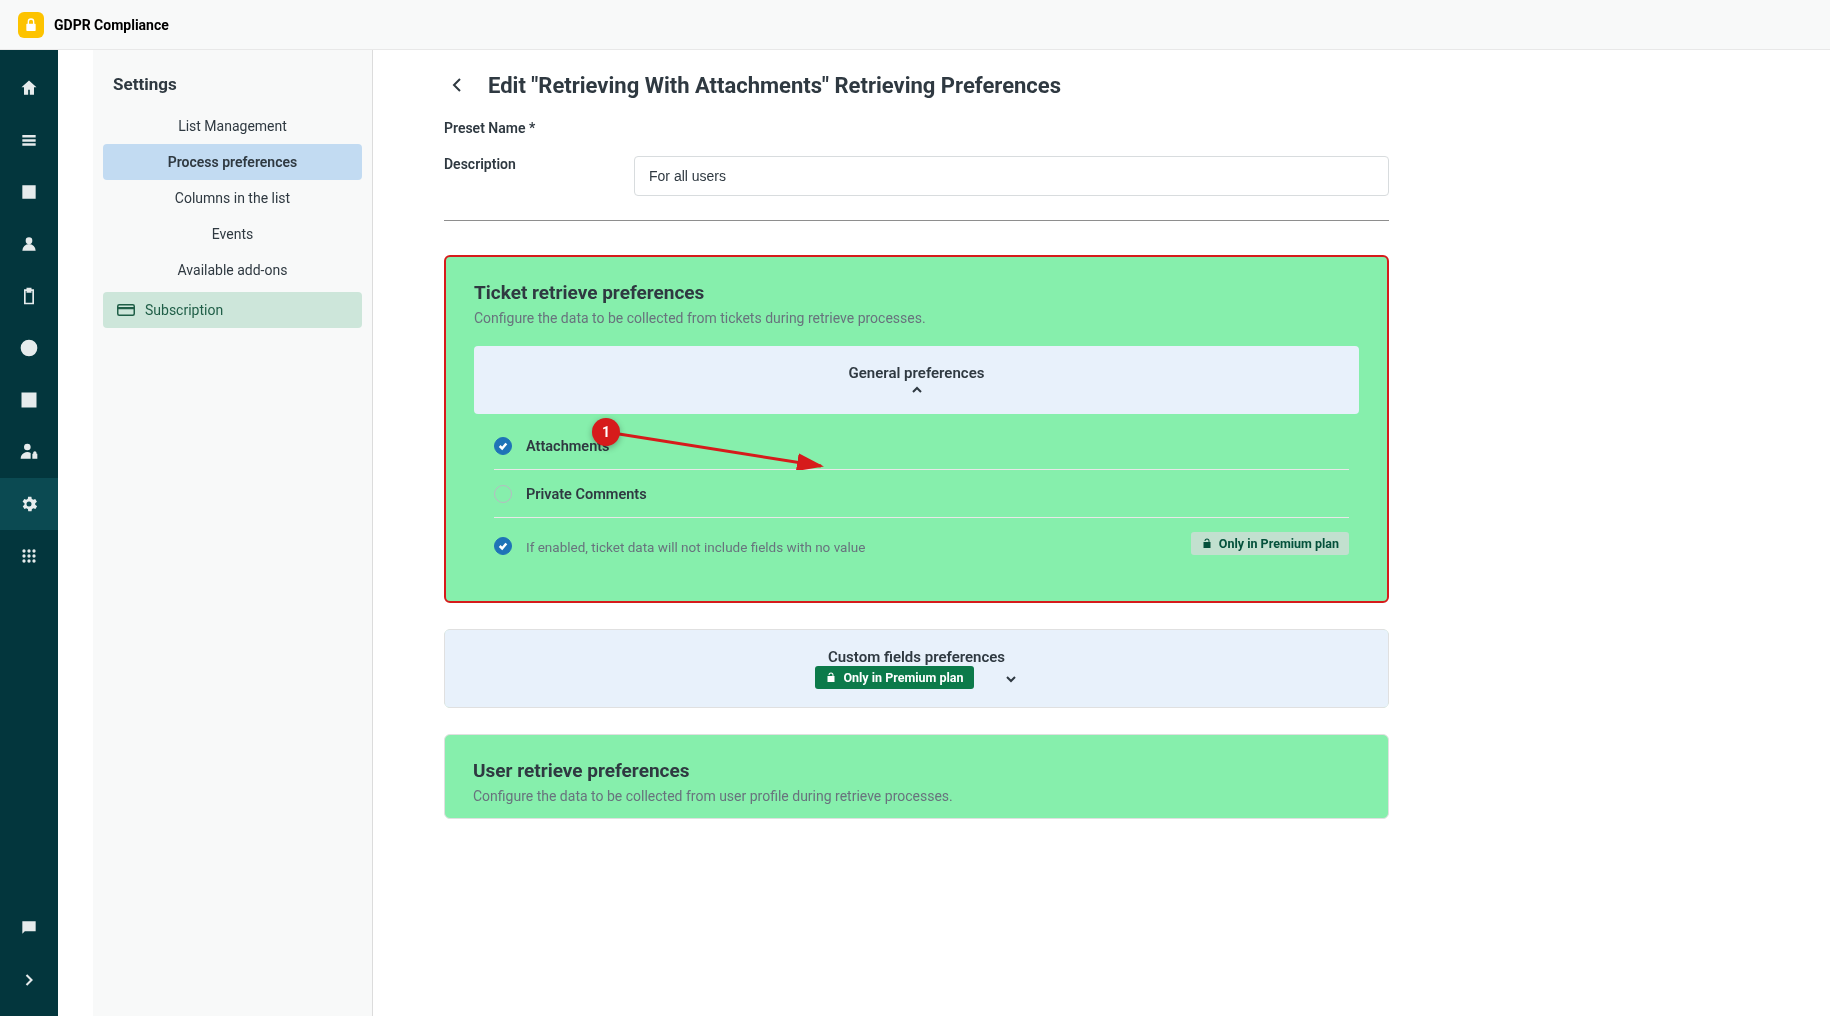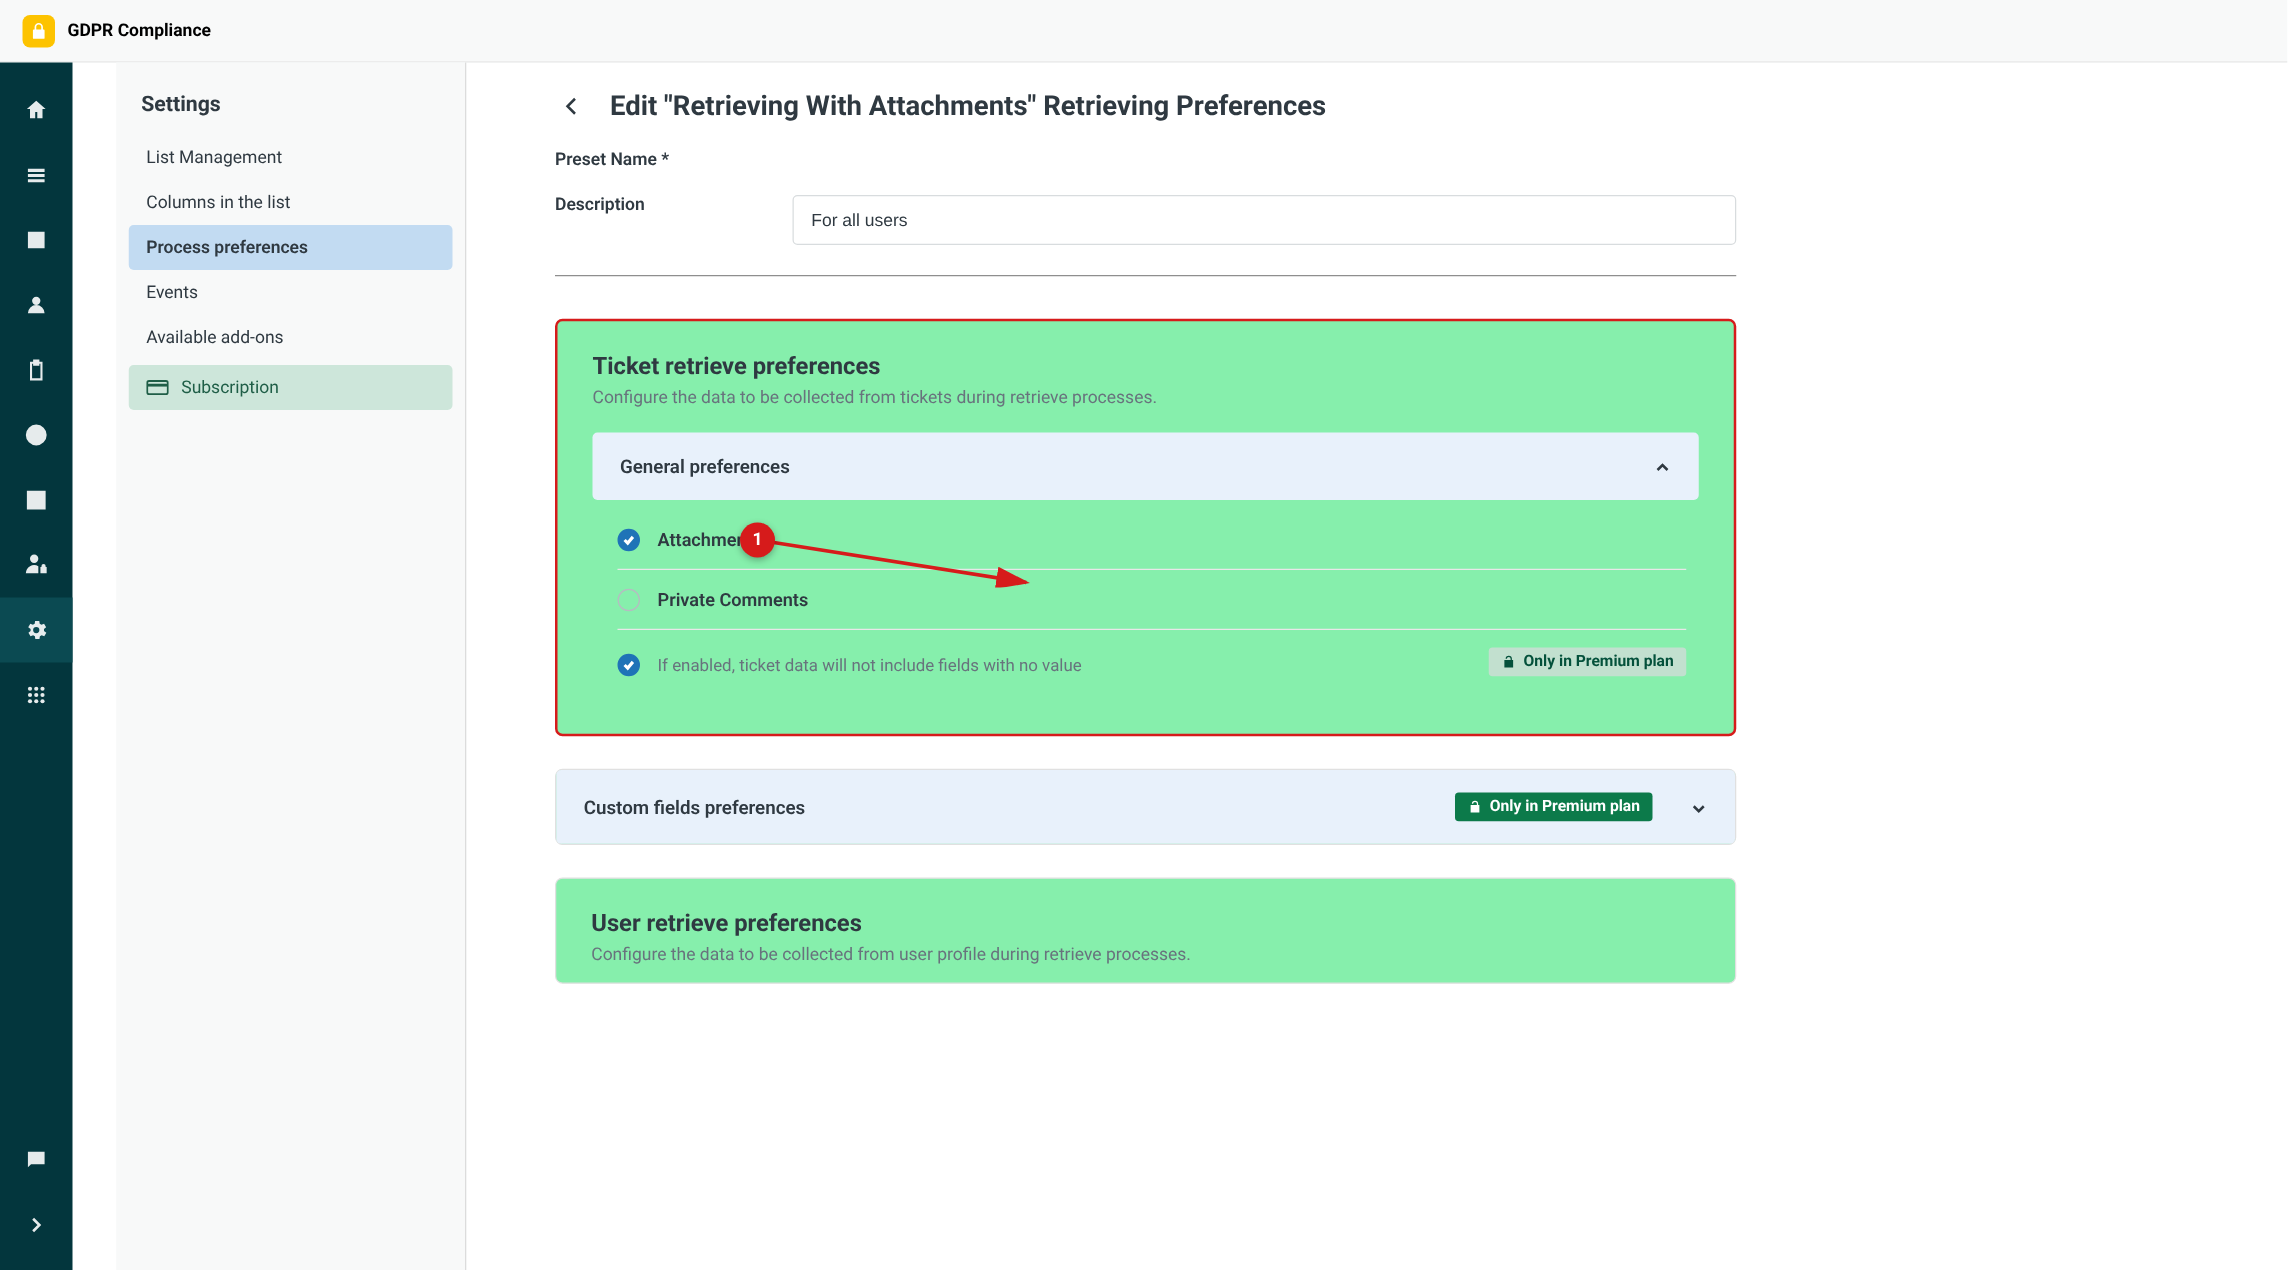--- a/index.html
+++ b/index.html
@@ -18,21 +18,21 @@
   
   .iconrail { width: 58px; background: #03363D; display:flex; flex-direction: column; align-items: center; padding-top: 12px; color:#fff; position: relative; }
   .iconrail .railitem { width: 58px; height: 52px; display:flex; align-items:center; justify-content:center; cursor:pointer; }
   .iconrail .railitem.selected { background:#0b4a52; }
   .iconrail svg { width:20px; height:20px; fill:#fff; opacity:0.9; }
   .iconrail .rail-bottom { margin-top:auto; margin-bottom:10px; display:flex; flex-direction:column; align-items:center; }
   
   
   .sidepanel { width: 280px; border-right: 1px solid #dcdcdc; background:#f8f9f9; padding: 18px 10px; }
   .sidepanel h2 { font-size: 17px; font-weight:700; padding: 6px 10px 14px 10px; }
-  .sidepanel .navitem { padding: 10px 14px; font-size:14px; border-radius:4px; cursor:pointer; color:#2f3941; }
+  .sidepanel .navitem { padding: 10px 14px; font-size:14px; border-radius:4px; cursor:pointer; color:#2f3941;text-align:center; }
   .sidepanel .navitem.active { background:#c2dbf2; font-weight:600; }
   .sidepanel .navitem.subscription { background:#cde6da; color:#1f5e47; display:flex; align-items:center; gap:10px; margin-top:4px; }
   .sidepanel .navitem.subscription svg { width:18px; height:14px; fill:#1f5e47; }
   
   
   .main { flex:1; overflow:auto; padding: 22px 36px 40px 36px; position:relative; }
   .page-header { display:flex; align-items:center; gap:18px; margin-bottom:22px; }
   .back-chevron { width:26px; height:26px; display:flex; align-items:center; justify-content:center; cursor:pointer; }
   .back-chevron svg { width:10px; height:16px; stroke:#2f3941; fill:none; stroke-width:2; }
   .page-title { font-size:22px; font-weight:700; }
@@ -41,21 +41,21 @@
   .form-row label { width:160px; font-size:14px; font-weight:600; }
   .form-row input.textfield { flex:1; max-width:860px; height:40px; border:1px solid #d8dcde; border-radius:4px; padding: 0 14px; font-size:14px; color:#2f3941; }
   
   .hr { height:1px; background:#8e8e8e; margin:24px 0 34px 0; max-width:1060px; }
   
   .card { border:1px solid #e0e0e0; border-radius:6px; padding: 24px 28px 28px 28px; max-width:1060px; margin-bottom:26px; background:#86efac; }
   .card.highlighted { border:2px solid #d61b1b; }
   .card h3 { font-size:19px; font-weight:700; margin-bottom:6px; }
   .card .subtitle { font-size:14px; color:#68737d; margin-bottom:20px; }
   
-  .accordion { background:#e8f1fb; border-radius:4px; padding: 18px 22px; display:flex; align-items:center; justify-content:space-between; cursor:pointer; }
+  .accordion { background:#e8f1fb; border-radius:4px; padding: 18px 22px; display:flex; align-items:center; justify-content:space-between; cursor:pointer;flex-direction:column; }
   .accordion .acc-title { font-size:15px; font-weight:600; }
   .accordion .chev { width:14px; height:14px; }
   .accordion .chev svg { width:14px; height:14px; stroke:#2f3941; fill:none; stroke-width:2; }
   
   .premium-badge { display:inline-flex; align-items:center; gap:6px; background:#c2e0cf; color:#04513b; font-size:12.5px; font-weight:700; padding:4px 10px; border-radius:3px; }
   .premium-badge.solid { background:#0c7a4a; color:#fff; }
   .premium-badge svg { width:12px; height:12px; fill:currentColor; }
   
   .checklist { padding: 8px 10px 4px 20px; }
   .checkrow { display:flex; align-items:flex-end; padding:14px 0; border-bottom:1px solid #e8e8e8; gap:14px; }
@@ -157,22 +157,22 @@
           <svg viewBox="0 0 24 24" style="fill:none;stroke:#fff;stroke-width:2.5;">
             <path d="M9 6l6 6-6 6"></path>
           </svg>
         </div>
     </div>
   </div>
 
   <div class="sidepanel">
     <h2>Settings</h2>
     <div class="navitem">List Management</div>
+    <div class="navitem active">Process preferences</div>
     <div class="navitem">Columns in the list</div>
-    <div class="navitem active">Process preferences</div>
     <div class="navitem">Events</div>
     <div class="navitem">Available add-ons</div>
     <div class="navitem subscription">
       <svg viewBox="0 0 24 16">
           <rect x="1" y="1" width="22" height="14" rx="2" fill="none" stroke="#1f5e47" stroke-width="2"></rect>
           <rect x="1" y="4" width="22" height="3"></rect>
         </svg>
       <span>Subscription</span>
     </div>
   </div>

